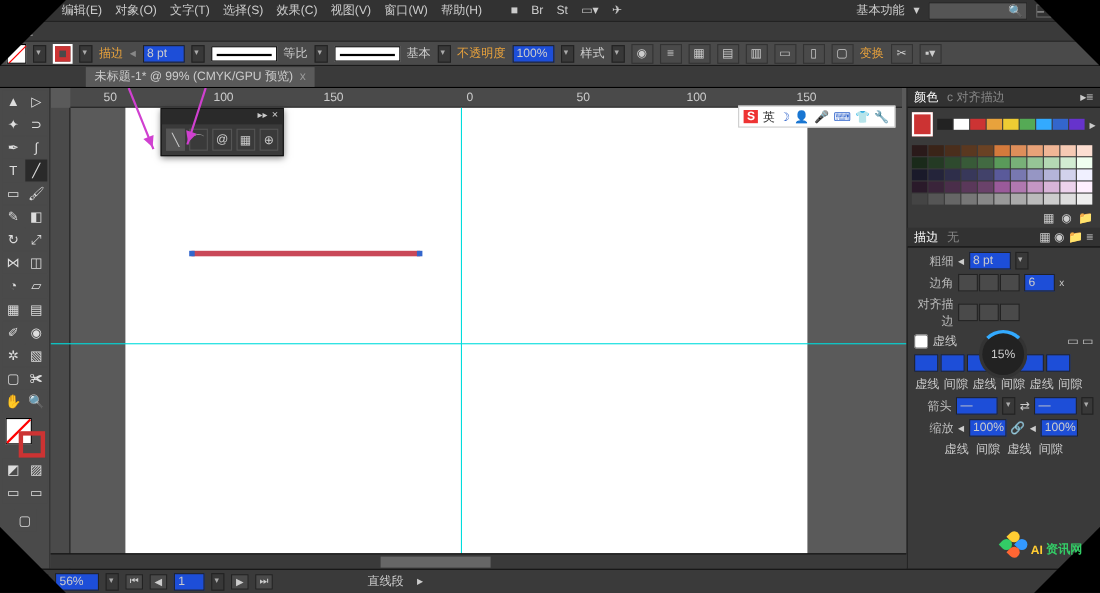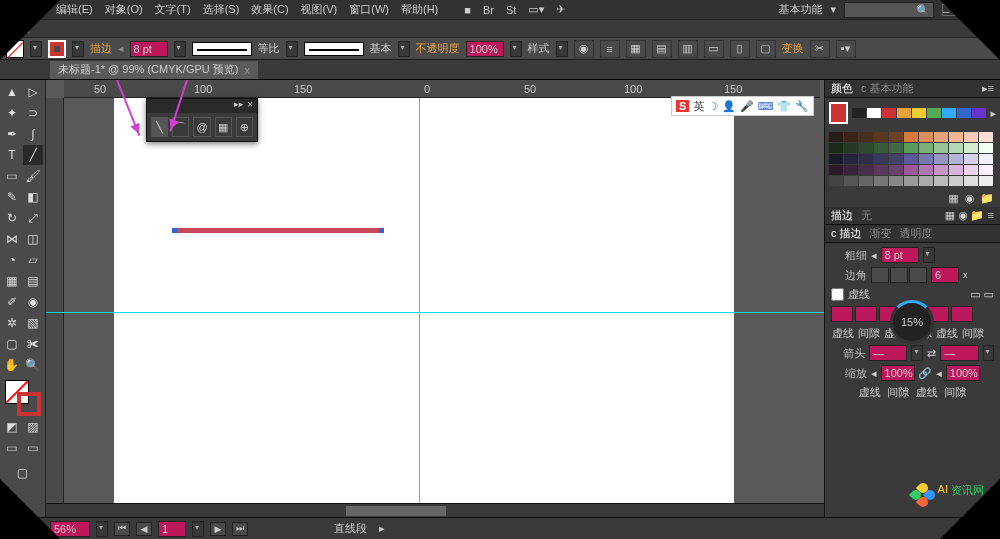--- a/index.html
+++ b/index.html
@@ -8,27 +8,27 @@
 .menubar span{color:#ccc;font-size:11px}
 .menubar .right{margin-left:auto;display:flex;align-items:center;gap:8px}
 .search-box{width:90px;height:16px;background:#555;border:1px solid #222}
 .wicons{display:flex;gap:4px}
 .wicons div{width:14px;height:12px;border:1px solid #666}
 .path-row{height:18px;background:#3a3a3a;display:flex;align-items:center;padding:0 8px;border-bottom:1px solid #222}
 .ctrlbar{height:22px;background:#4a4a4a;display:flex;align-items:center;padding:0 6px;gap:6px;border-bottom:1px solid #1a1a1a}
 .swatch{width:18px;height:18px;background:#fff;border:1px solid #000;position:relative}
 .swatch.nofill::after{content:"";position:absolute;width:22px;height:1px;background:red;transform:rotate(-45deg);top:8px;left:-2px}
 .swatch.red{background:#c33}
-.num-in{width:38px;height:16px;background:#be185d;border:1px solid #222;color:#ccc;padding:0 3px;display:inline-flex;align-items:center}
+.num-in{width:38px;height:16px;background:#1d4ed8;border:1px solid #222;color:#ccc;padding:0 3px;display:inline-flex;align-items:center}
 .dd{width:12px;height:16px;background:#383838;border:1px solid #222;position:relative}
 .dd::after{content:"▾";position:absolute;top:1px;left:2px;font-size:8px;color:#aaa}
 .stroke-prev{width:60px;height:14px;background:#fff;border:1px solid #000}
 .lbl-o{color:#e8a23c}
 .icon-btn{width:20px;height:18px;background:#4a4a4a;border:1px solid #333;display:inline-flex;align-items:center;justify-content:center}
-.tab-row{height:20px;background:#3a3a3a;display:flex;align-items:center;padding-left:50px;border-bottom:1px solid #000}
+.tab-row{height:20px;background:#3a3a3a;display:flex;align-items:center;padding-left:78px;border-bottom:1px solid #000}
 .doc-tab{background:#5a5a5a;height:18px;padding:0 8px;display:flex;align-items:center;font-size:10px;color:#ddd;gap:6px}
 .doc-tab .x{color:#999;cursor:pointer}
 .main{position:absolute;top:80px;left:0;right:0;bottom:22px;display:flex}
 .toolbox{width:46px;background:#4a4a4a;border-right:1px solid #222;display:flex;flex-direction:column;align-items:center;padding-top:2px;gap:1px}
 .tool-row{display:flex;gap:1px}
 .tool{width:20px;height:20px;background:#4a4a4a;display:flex;align-items:center;justify-content:center;font-size:12px;color:#ddd;position:relative}
 .tool.sel{background:#2a2a2a}
 .fillstroke{width:36px;height:36px;position:relative;margin-top:4px}
 .fillstroke .f{position:absolute;width:24px;height:24px;background:#fff;border:1px solid #000;top:0;left:0}
 .fillstroke .f::after{content:"";position:absolute;width:30px;height:2px;background:red;transform:rotate(-45deg);top:10px;left:-4px}
@@ -60,21 +60,21 @@
 .big-sw{width:22px;height:22px;border:2px solid #fff;background:#c33}
 .mini-sw{width:14px;height:10px}
 .swatch-grid{display:grid;grid-template-columns:repeat(11,14px);gap:1px;padding:4px}
 .swatch-grid div{height:10px}
 .stroke-sect{padding:4px 6px;display:flex;flex-direction:column;gap:4px}
 .stroke-sect .row{display:flex;align-items:center;gap:4px}
 .stroke-sect label{width:36px;text-align:right;color:#bbb}
 .caps{display:flex;gap:1px}
 .caps div{width:18px;height:16px;background:#4a4a4a;border:1px solid #222}
 .progress{position:absolute;width:44px;height:44px;border-radius:50%;border:3px solid #333;border-top-color:#3af;right:66px;top:300px;display:flex;align-items:center;justify-content:center;font-size:12px;background:#222;z-index:6}
-.watermark{position:absolute;bottom:32px;right:16px;font-size:18px;font-weight:normal;display:flex;align-items:flex-start;gap:3px;z-index:5}
+.watermark{position:absolute;bottom:32px;right:16px;font-size:18px;font-weight:bold;display:flex;align-items:flex-end;gap:3px;z-index:5}
 .watermark .logo{width:24px;height:24px;position:relative}
 .watermark .p{position:absolute;width:10px;height:10px;border-radius:50% 50% 50% 0;transform:rotate(45deg)}
 .statusbar{position:absolute;bottom:0;left:0;right:0;height:22px;background:#3a3a3a;border-top:1px solid #111;display:flex;align-items:center;padding:0 6px;gap:6px;font-size:10px}
 .sb-btn{width:16px;height:14px;background:#4a4a4a;border:1px solid #222;display:flex;align-items:center;justify-content:center;font-size:9px}
 .scroll-h{position:absolute;bottom:22px;left:46px;right:176px;height:14px;background:#3a3a3a;border-top:1px solid #111}
 .scroll-h .thumb{position:absolute;height:10px;background:#666;top:2px;left:300px;width:100px}
 .corner{position:absolute;width:60px;height:60px;background:#000}
 .c-tl{top:0;left:0;clip-path:polygon(0 0,100% 0,0 100%)}
 .c-tr{top:0;right:0;clip-path:polygon(0 0,100% 0,100% 100%)}
 .c-bl{bottom:0;left:0;clip-path:polygon(0 0,0 100%,100% 100%)}
@@ -274,21 +274,21 @@
       <span style="color:#36c">🎤</span>
       <span style="color:#36c">⌨</span>
       <span style="color:#36c">👕</span>
       <span style="color:#36c">🔧</span>
     </div>
   </div>
 
   <div class="panels">
     <div class="pnl-title">
         <span class="act">颜色</span>
-        <span class="ina">c 基本功能</span>
+        <span class="ina">c 对齐描边</span>
         <span style="margin-left:auto">▸≡</span>
       </div>
     <div class="color-row">
       <div class="big-sw"></div>
       <div id="mini-swatches" style="display:flex;gap:1px">
           <div class="mini-sw" style="background: rgb(34, 34, 34);"></div>
           <div class="mini-sw" style="background: rgb(255, 255, 255);"></div>
           <div class="mini-sw" style="background: rgb(204, 51, 51);"></div>
           <div class="mini-sw" style="background: rgb(232, 162, 60);"></div>
           <div class="mini-sw" style="background: rgb(238, 204, 51);"></div>
@@ -360,41 +360,44 @@
         <span>▦</span>
         <span>◉</span>
         <span>📁</span>
       </div>
 
     <div class="pnl-title">
         <span class="act">描边</span>
         <span class="ina">无</span>
         <span style="margin-left:auto">▦ ◉ 📁 ≡</span>
       </div>
-    <div class="pnl-title">
-        <span class="act">c 描边</span>
-        <span class="ina">渐变</span>
-        <span class="ina">透明度</span>
-      </div>
     <div class="stroke-sect">
       <div class="row">
           <label>粗细</label>
           <span>◂</span>
           <div class="num-in">8 pt</div>
           <div class="dd"></div>
         </div>
       <div class="row">
           <label>边角</label>
           <div class="caps">
             <div></div>
             <div></div>
             <div></div>
           </div>
           <div class="num-in" style="width:28px">6</div>
           <span style="font-size:9px">x</span>
+        </div>
+      <div class="row">
+          <label>对齐描边</label>
+          <div class="caps">
+            <div></div>
+            <div></div>
+            <div></div>
+          </div>
         </div>
       <div class="row">
           <input type="checkbox" style="">
           <span>虚线</span>
           <span style="margin-left:auto">▭ ▭</span>
         </div>
       <div class="row" style="gap:2px" id="dash-inputs">
           <div class="num-in" style="width: 22px;"></div>
           <div class="num-in" style="width: 22px;"></div>
           <div class="num-in" style="width: 22px;"></div>

